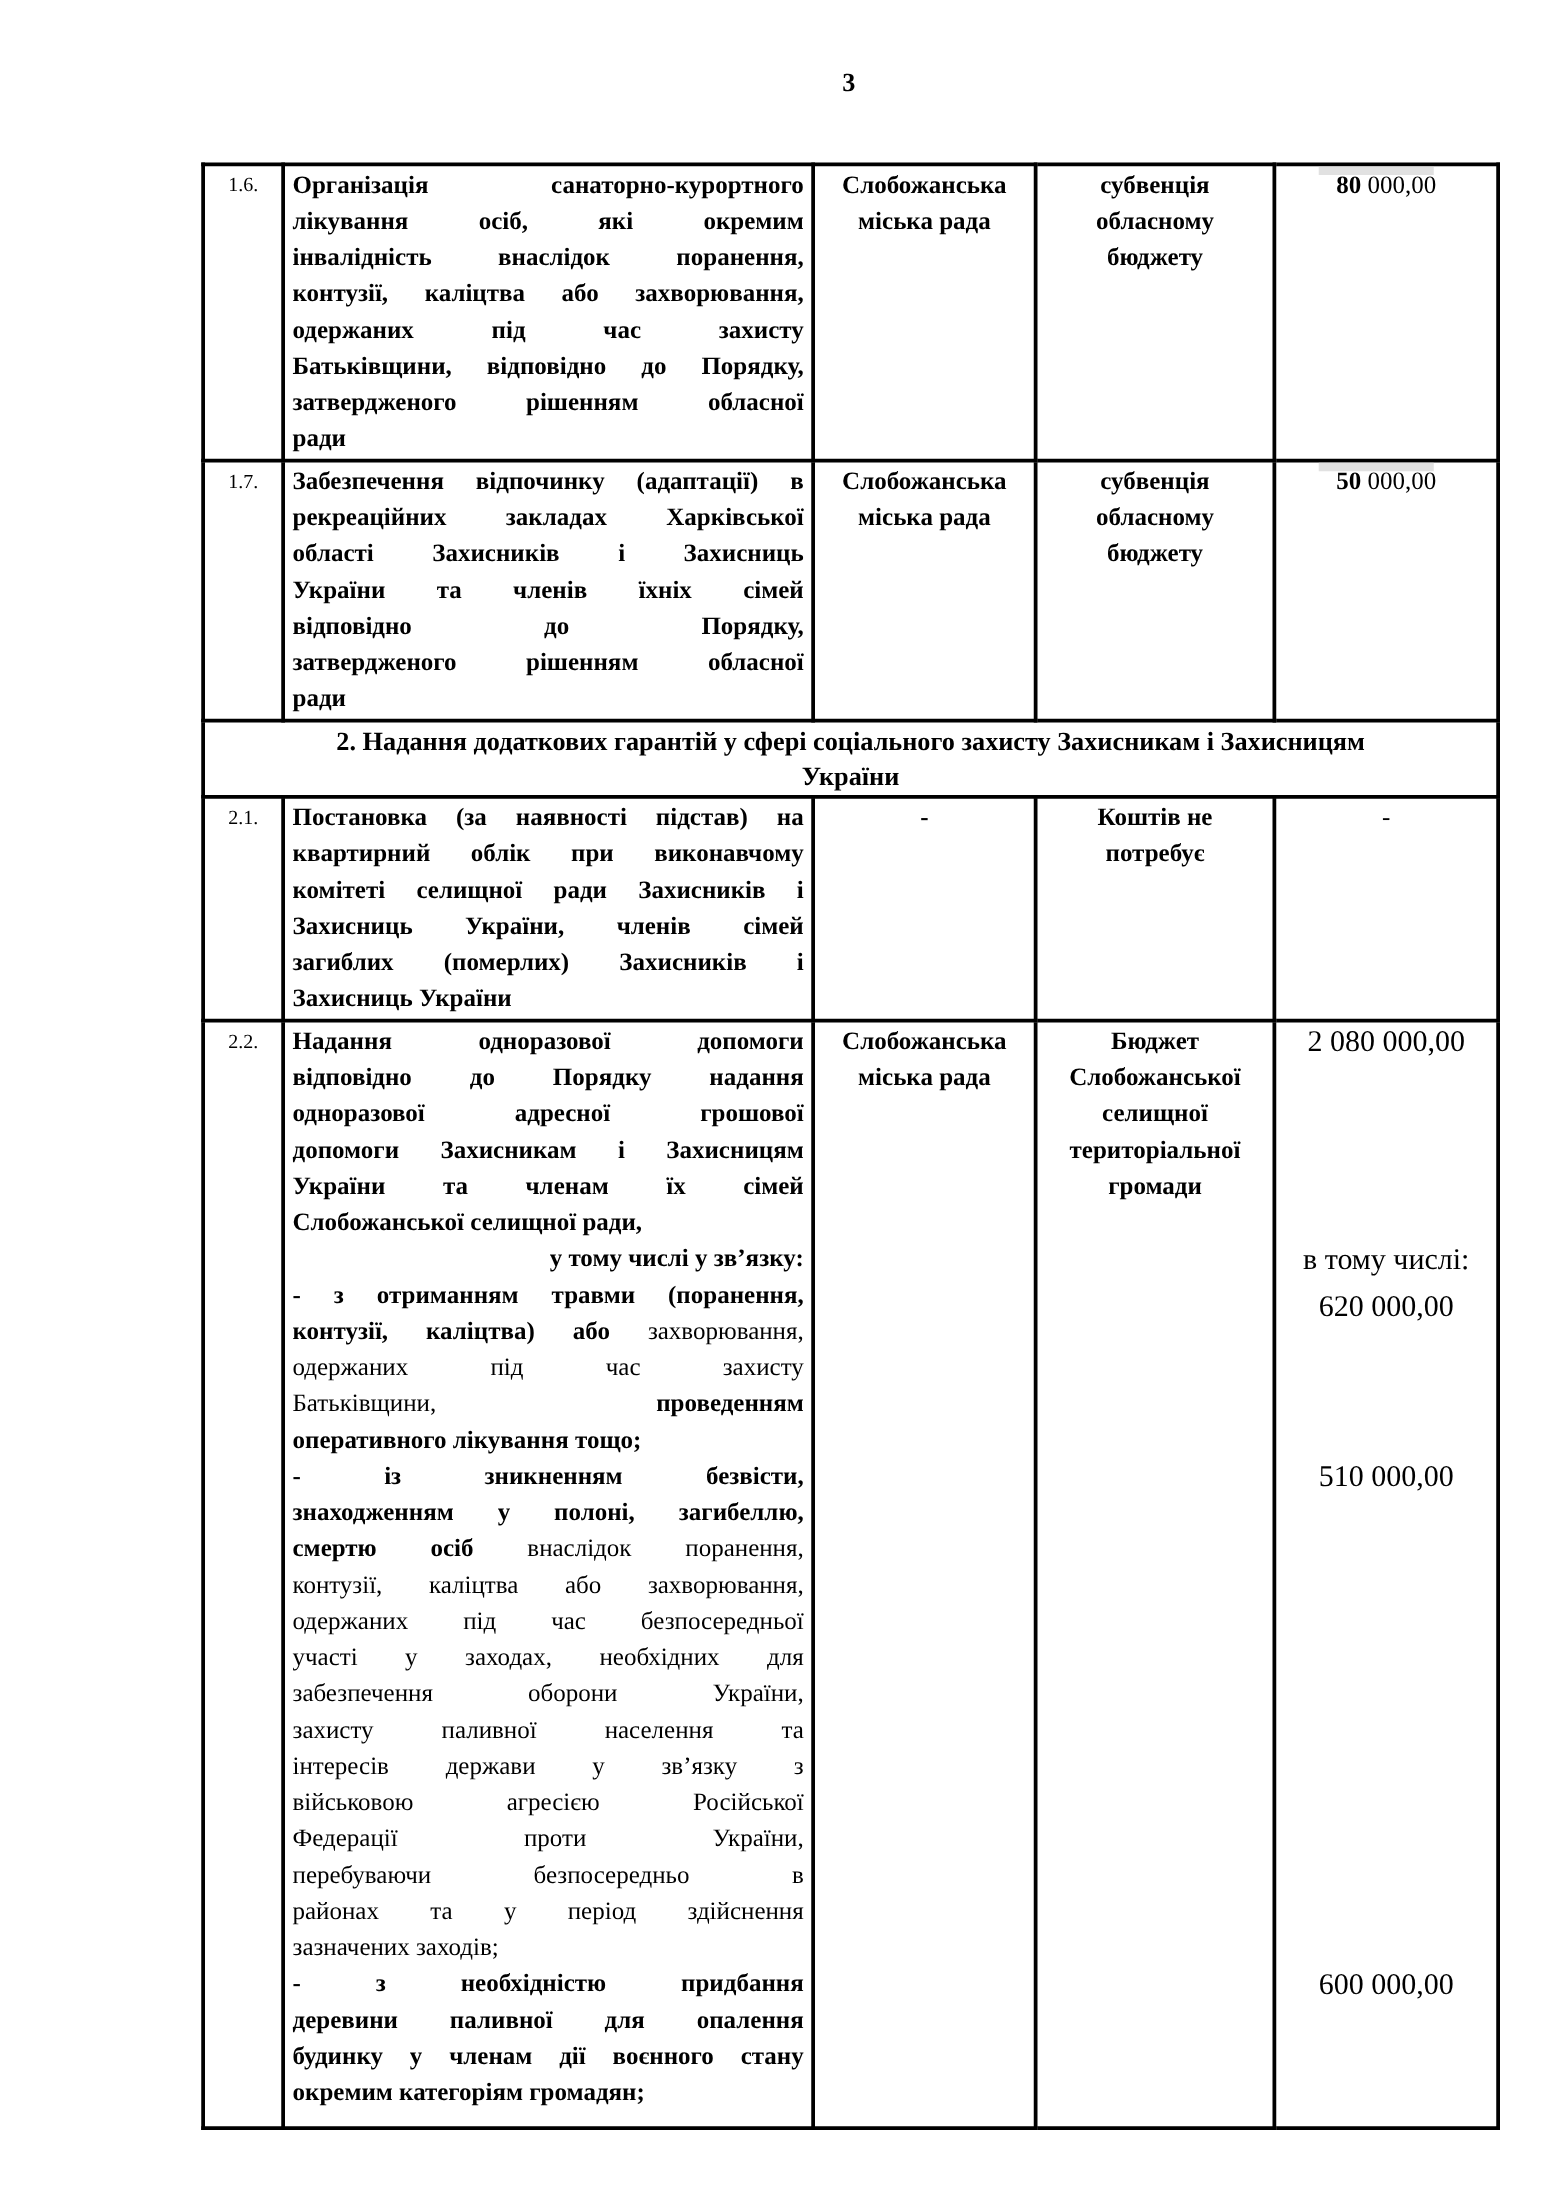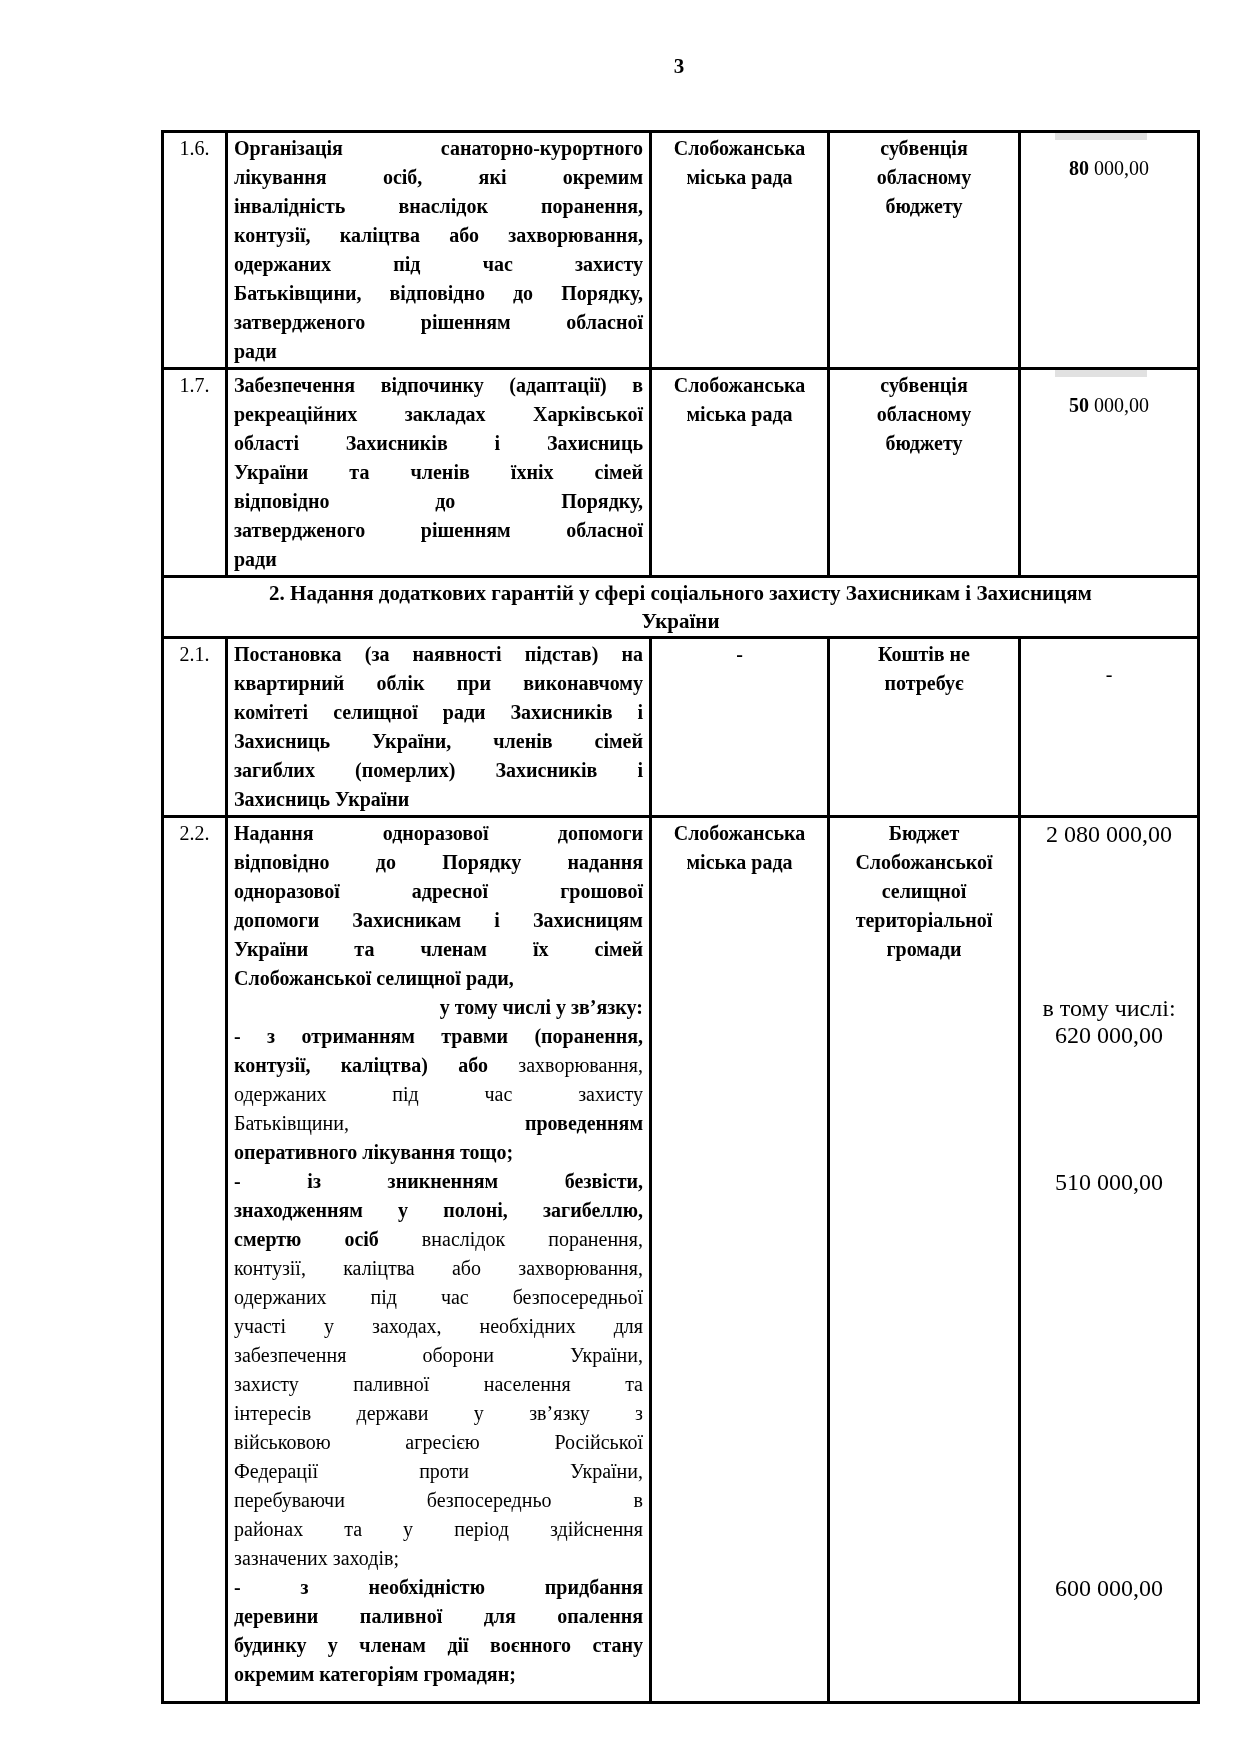--- a/index.html
+++ b/index.html
@@ -23,26 +23,26 @@
     border:3px solid #000;
     vertical-align:top;
     padding:1px 6px;
     overflow:hidden;
   }
   .ln{line-height:29px;font-size:20px;white-space:nowrap;}
   .jl{text-align:justify;text-align-last:justify;white-space:normal;}
   .ll{text-align:left;}
   .pl{text-align:center;}
   .b,.bold{font-weight:bold;}
-  .c-num{text-align:center;padding:1px 2px;font-size:20px;}
+  .c-num{text-align:center;padding:1px 2px;font-size:16px;}
   .c-num .num{line-height:29px;}
   .c-measure{padding:1px 8px;}
   .c-exec,.c-fund{text-align:center;}
   .c-amt{position:relative;text-align:center;font-size:20px;}
-  .amt-line{line-height:29px;margin-top:20px;}
+  .amt-line{line-height:29px;}
   .amt-abs{
     position:absolute;left:0;right:0;
     text-align:center;line-height:29px;font-size:24px;
   }
   .section-cell{text-align:center;font-weight:bold;padding:2px 6px;}
   .section-cell .ln{line-height:28px;font-size:21px;}
   .scan-strip{
     position:absolute;top:-3px;left:34px;width:92px;height:10px;
     background:#c9c9c9;opacity:.55;
   }
@@ -200,21 +200,21 @@
         <td class="c-fund bold">
             <div class="ln pl">Бюджет</div>
             <div class="ln pl">Слобожанської</div>
             <div class="ln pl">селищної</div>
             <div class="ln pl">територіальної</div>
             <div class="ln pl">громади</div>
           </td>
         <td class="c-amt">
             <div class="amt-abs" style="top: 2px;">2 080 000,00</div>
             <div class="amt-abs" style="top: 176px;">в тому числі:</div>
-            <div class="amt-abs" style="top: 203px;">620 000,00</div>
+            <div class="amt-abs" style="top: 214px;">620 000,00</div>
             <div class="amt-abs" style="top: 350px;">510 000,00</div>
             <div class="amt-abs" style="top: 756px;">600 000,00</div>
           </td>
       </tr>
 
     </tbody>
   </table>
 </div>
 
 </body></html>

